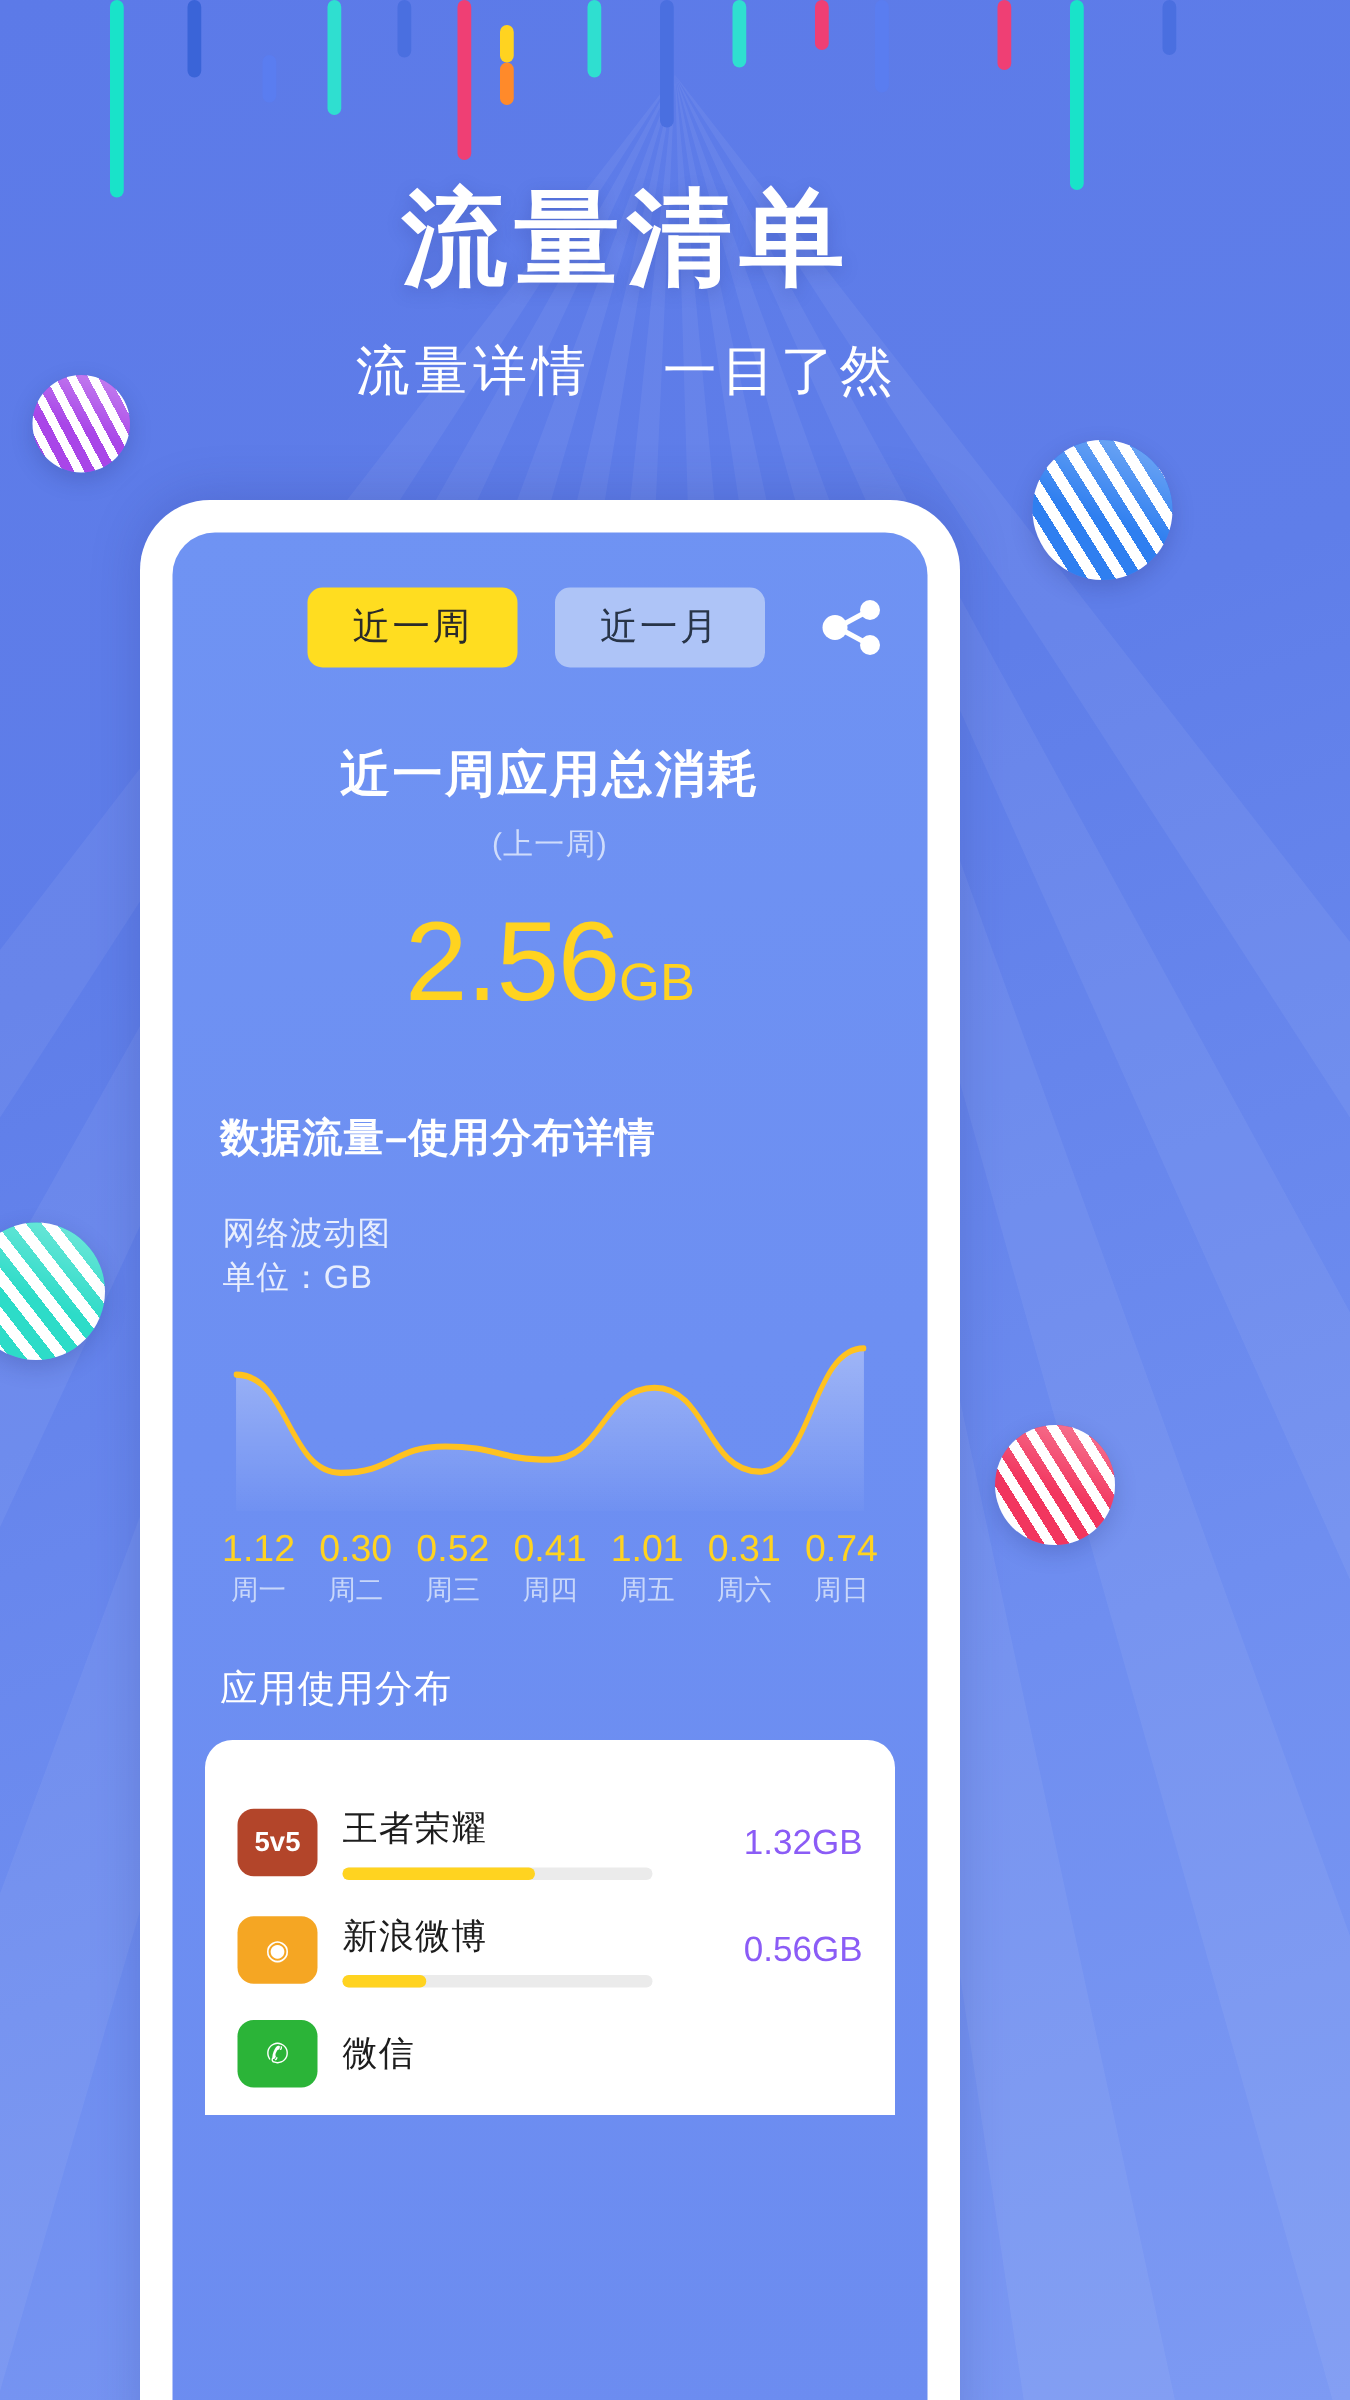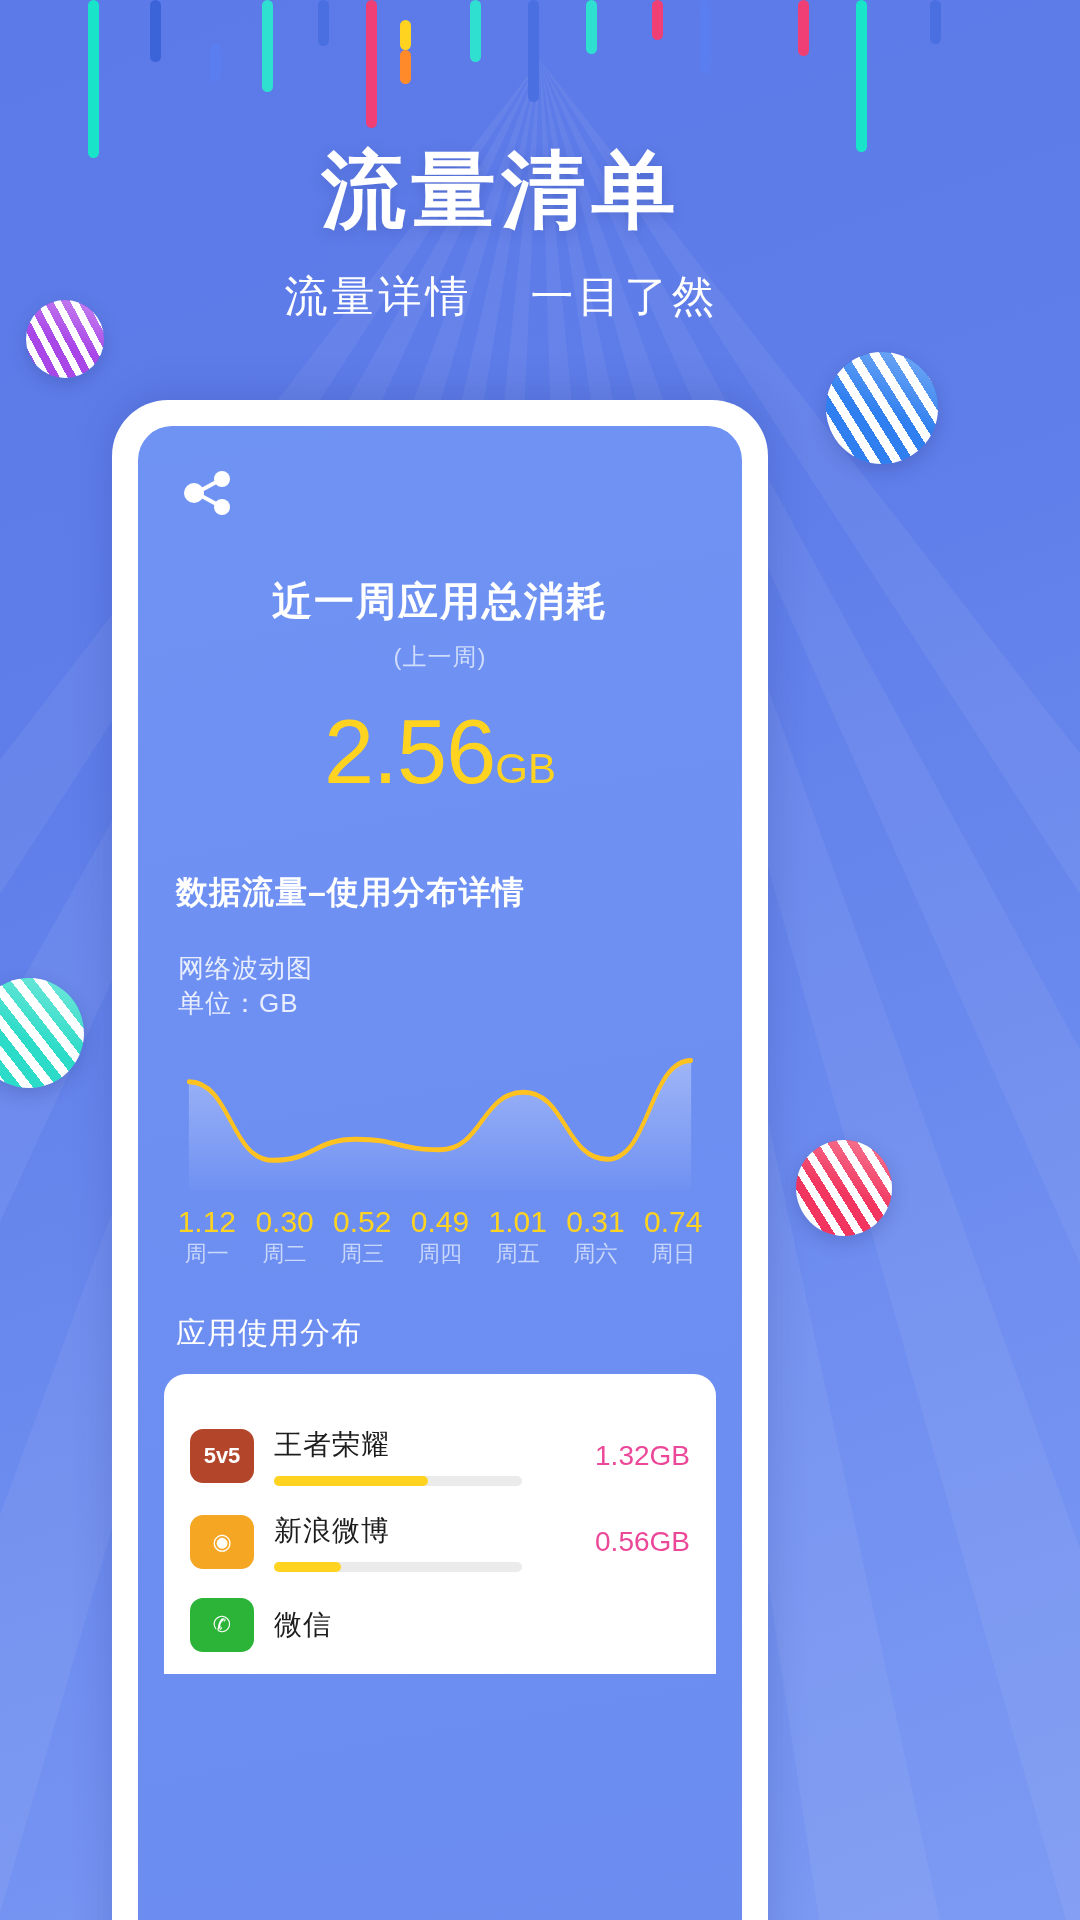--- a/index.html
+++ b/index.html
@@ -106,21 +106,21 @@
 
   .app-row { display:flex; align-items:center; margin-top:26px; }
   .app-icon { width:64px; height:54px; border-radius:13px; flex:none;
               position:relative; overflow:hidden;
               display:flex; align-items:center; justify-content:center;
               font-size:22px; color:#fff; font-weight:bold; }
   .app-mid { flex:1; margin-left:20px; }
   .app-name { font-size:28px; color:#1d1d1d; letter-spacing:1px; }
   .app-bar { margin-top:12px; height:10px; border-radius:6px; background:#ebebeb; position:relative; }
   .app-bar i { position:absolute; left:0; top:0; bottom:0; border-radius:6px; background:#ffd320; }
-  .app-val { font-size:28px; color:#ec4899; margin-left:18px; width:150px; text-align:right; }
+  .app-val { font-size:28px; color:#8b5cf6; margin-left:18px; width:150px; text-align:right; }
 </style>
 </head>
 <body>
 
 <div id="rays">
   <svg width="2200" height="2200" viewBox="0 0 2200 2200">
     <g transform="translate(1100,240)">
       <g fill="#ffffff" opacity="0.055">
         <path d="M0,0 L-210,2000 L-90,2000 Z"></path>
         <path d="M0,0 L-460,2000 L-330,2000 Z"></path>
@@ -169,20 +169,24 @@
     <span>流量详情</span>
     <span class="gap"></span>
     <span>一目了然</span>
   </div>
 </div>
 
 <div class="phone">
   <div class="screen">
 
     <div class="tabbar">
+      <div class="tabs">
+        <div class="tab active">近一周</div>
+        <div class="tab inactive">近一月</div>
+      </div>
       <div class="share">
         <svg width="52" height="46" viewBox="0 0 52 46">
           <line x1="14" y1="23" x2="38" y2="10" stroke="#fff" stroke-width="4"></line>
           <line x1="14" y1="23" x2="38" y2="36" stroke="#fff" stroke-width="4"></line>
           <circle cx="12" cy="23" r="10" fill="#fff"></circle>
           <circle cx="40" cy="9" r="8" fill="#fff"></circle>
           <circle cx="40" cy="37" r="8" fill="#fff"></circle>
         </svg>
       </div>
     </div>
@@ -212,21 +216,21 @@
         </defs>
         <path id="areaPath" fill="url(#fillg)" d="M22,39.199999999999974 C76.66666666666666,39.199999999999974 76.66666666666666,118.85714285714286 131.33333333333331,118.85714285714286 C186,118.85714285714286 186,97.48571428571428 240.66666666666666,97.48571428571428 C295.3333333333333,97.48571428571428 295.3333333333333,108.17142857142858 350,108.17142857142858 C404.66666666666663,108.17142857142858 404.66666666666663,49.88571428571427 459.3333333333333,49.88571428571427 C514,49.88571428571427 514,117.88571428571429 568.6666666666666,117.88571428571429 C623.3333333333333,117.88571428571429 623.3333333333333,17.828571428571422 678,17.828571428571422 L678,150 L22,150 Z"></path>
         <path id="linePath" fill="none" stroke="#ffc220" stroke-width="5" stroke-linecap="round" stroke-linejoin="round" d="M22,39.199999999999974 C76.66666666666666,39.199999999999974 76.66666666666666,118.85714285714286 131.33333333333331,118.85714285714286 C186,118.85714285714286 186,97.48571428571428 240.66666666666666,97.48571428571428 C295.3333333333333,97.48571428571428 295.3333333333333,108.17142857142858 350,108.17142857142858 C404.66666666666663,108.17142857142858 404.66666666666663,49.88571428571427 459.3333333333333,49.88571428571427 C514,49.88571428571427 514,117.88571428571429 568.6666666666666,117.88571428571429 C623.3333333333333,117.88571428571429 623.3333333333333,17.828571428571422 678,17.828571428571422"></path>
       </svg>
     </div>
 
     <div class="chart-values">
         <div>1.12</div>
         <div>0.30</div>
         <div>0.52</div>
-        <div>0.49</div>
+        <div>0.41</div>
         <div>1.01</div>
         <div>0.31</div>
         <div>0.74</div>
       </div>
     <div class="chart-days">
         <div>周一</div>
         <div>周二</div>
         <div>周三</div>
         <div>周四</div>
         <div>周五</div>

